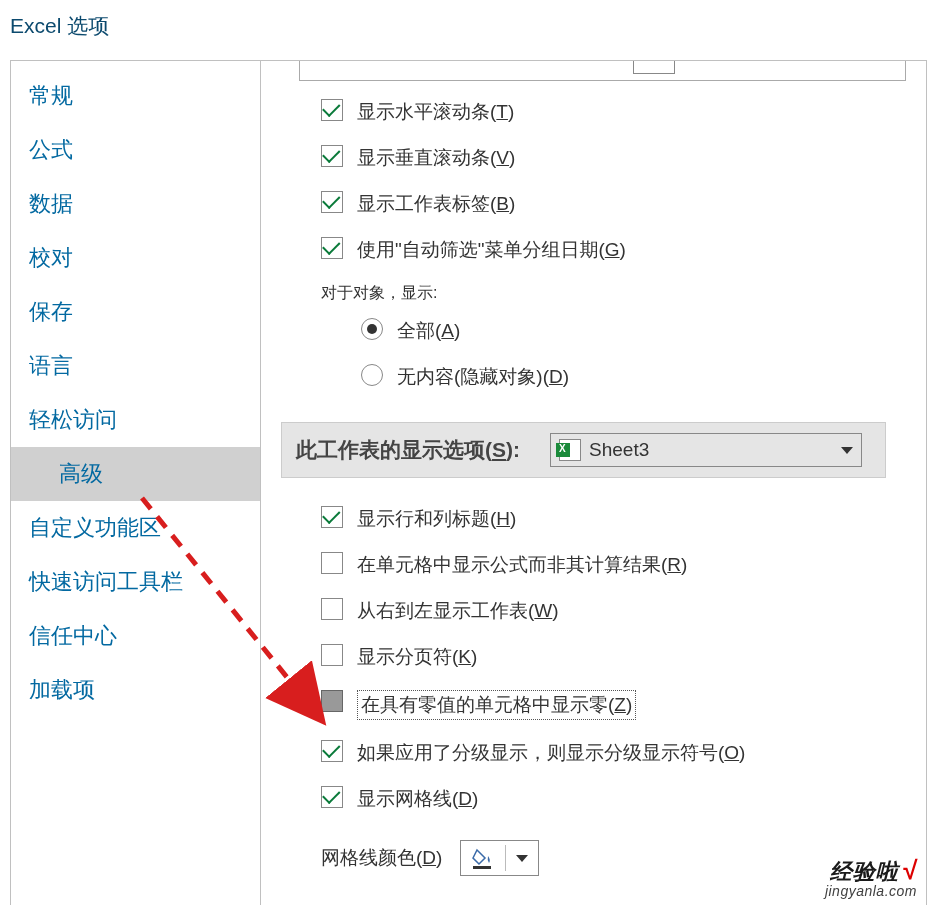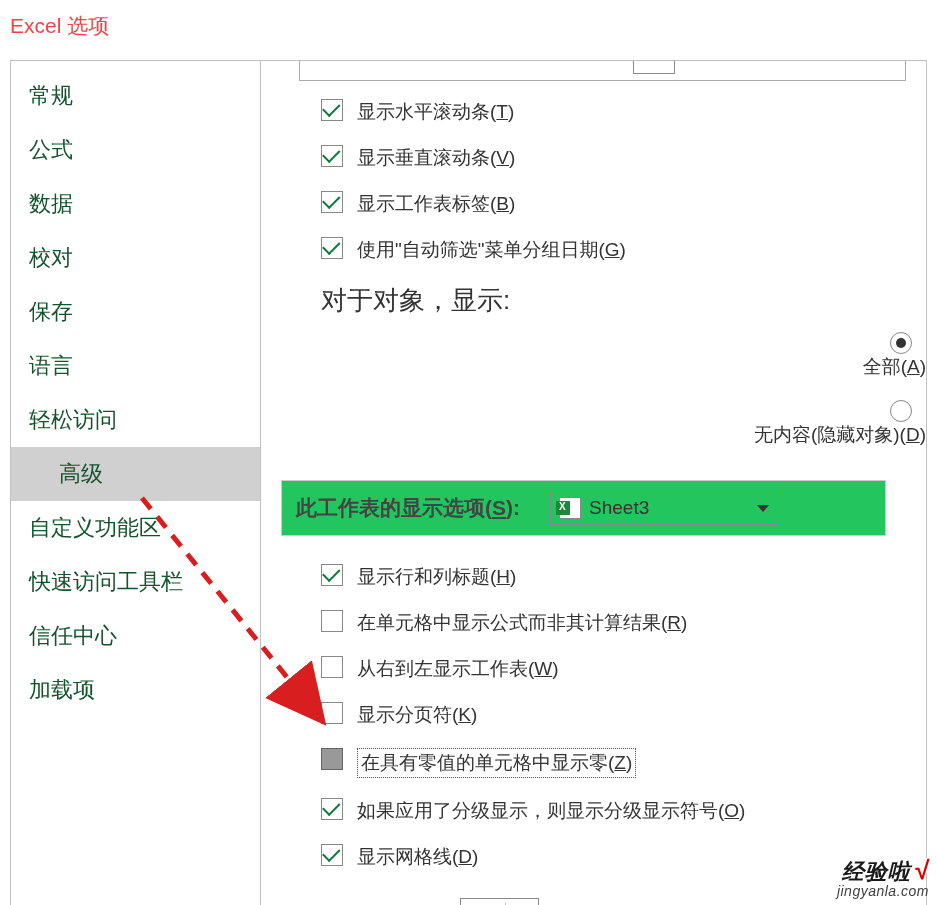--- a/index.html
+++ b/index.html
@@ -9,39 +9,39 @@
       background: #fff;
       color: #333;
       width: 937px;
       height: 905px;
       position: relative;
       overflow: hidden;
     }
     .window-title {
       padding: 12px 0 12px 10px;
       font-size: 21px;
-      color: #ef4444;
+      color: #0c4a6e;
     }
     .container {
       display: flex;
       border: 1px solid #c0c0c0;
       margin: 8px 10px 0 10px;
       height: 850px;
     }
     .sidebar {
       width: 250px;
       background: #fff;
       border-right: 1px solid #c0c0c0;
       padding: 8px 0;
       flex-shrink: 0;
     }
     .sidebar-item {
       padding: 12px 18px;
       font-size: 22px;
-      color: #14532d;
+      color: #0369a1;
       cursor: pointer;
     }
     .sidebar-item.selected {
       background: #d0d0d0;
       padding-left: 48px;
     }
     .content {
       flex: 1;
       padding: 0;
       overflow: hidden;
@@ -92,24 +92,23 @@
       border-left: 2.5px solid #0a7a3a;
       border-bottom: 2.5px solid #0a7a3a;
       transform: rotate(-45deg) translate(1px,-2px);
     }
     .checkbox.indeterminate {
       background: #999;
       border-color: #666;
     }
     .radio-row {
       display: flex;
-      align-items: flex-end;
+      align-items: flex-start;
       padding: 10px 0 10px 100px;
       font-size: 19px;
-      flex-direction: column;
     }
     .radio {
       width: 22px;
       height: 22px;
       border: 1.5px solid #888;
       border-radius: 50%;
       margin-right: 14px;
       display: flex;
       align-items: center;
       justify-content: center;
@@ -121,36 +120,36 @@
       height: 10px;
       background: #333;
       border-radius: 50%;
     }
     .section-header {
       display: flex;
       align-items: center;
       border: 1px solid #ccc;
       margin: 22px 40px 18px 20px;
       padding: 10px 10px 10px 14px;
-      background: #22c55e;
+      background: #e5e5e5;
     }
     .section-title {
       font-size: 21px;
       font-weight: bold;
       color: #444;
       margin-right: 30px;
     }
     .hot { text-decoration: underline; }
     .selector {
       display: flex;
       align-items: center;
       border: 1px solid #888;
       height: 34px;
       padding: 0 8px;
-      width: 228px;
+      width: 312px;
       justify-content: space-between;
       cursor: pointer;
     }
     .selector-left { display: flex; align-items: center; gap: 8px; }
     .excel-icon {
       width: 22px; height: 22px;
       position: relative;
       background: #fff;
       border: 1px solid #888;
     }
@@ -170,21 +169,21 @@
       font-weight: bold;
     }
     .dropdown-arrow {
       width: 0; height: 0;
       border-left: 6px solid transparent;
       border-right: 6px solid transparent;
       border-top: 7px solid #333;
     }
     .subtitle-row {
       padding: 10px 0 4px 60px;
-      font-size: 26px;
+      font-size: 16px;
     }
     .focused-box {
       border: 1px dotted #555;
       padding: 1px 3px;
       display: inline-block;
     }
     .color-row {
       display: flex;
       align-items: center;
       padding: 18px 0 10px 60px;
@@ -209,21 +208,21 @@
     .sep { width:1px; height:26px; background:#bbb; }
     
     .arrow-svg {
       position: absolute;
       left: 130px;
       top: 490px;
       pointer-events: none;
     }
     .watermark {
       position: absolute;
-      right: 8px;
+      right: 20px;
       bottom: 6px;
       text-align: right;
       line-height: 1.05;
     }
     .wm-top {
       font-size: 22px;
       font-weight: 900;
       color: #1a1a1a;
       font-style: italic;
       letter-spacing: 1px;

